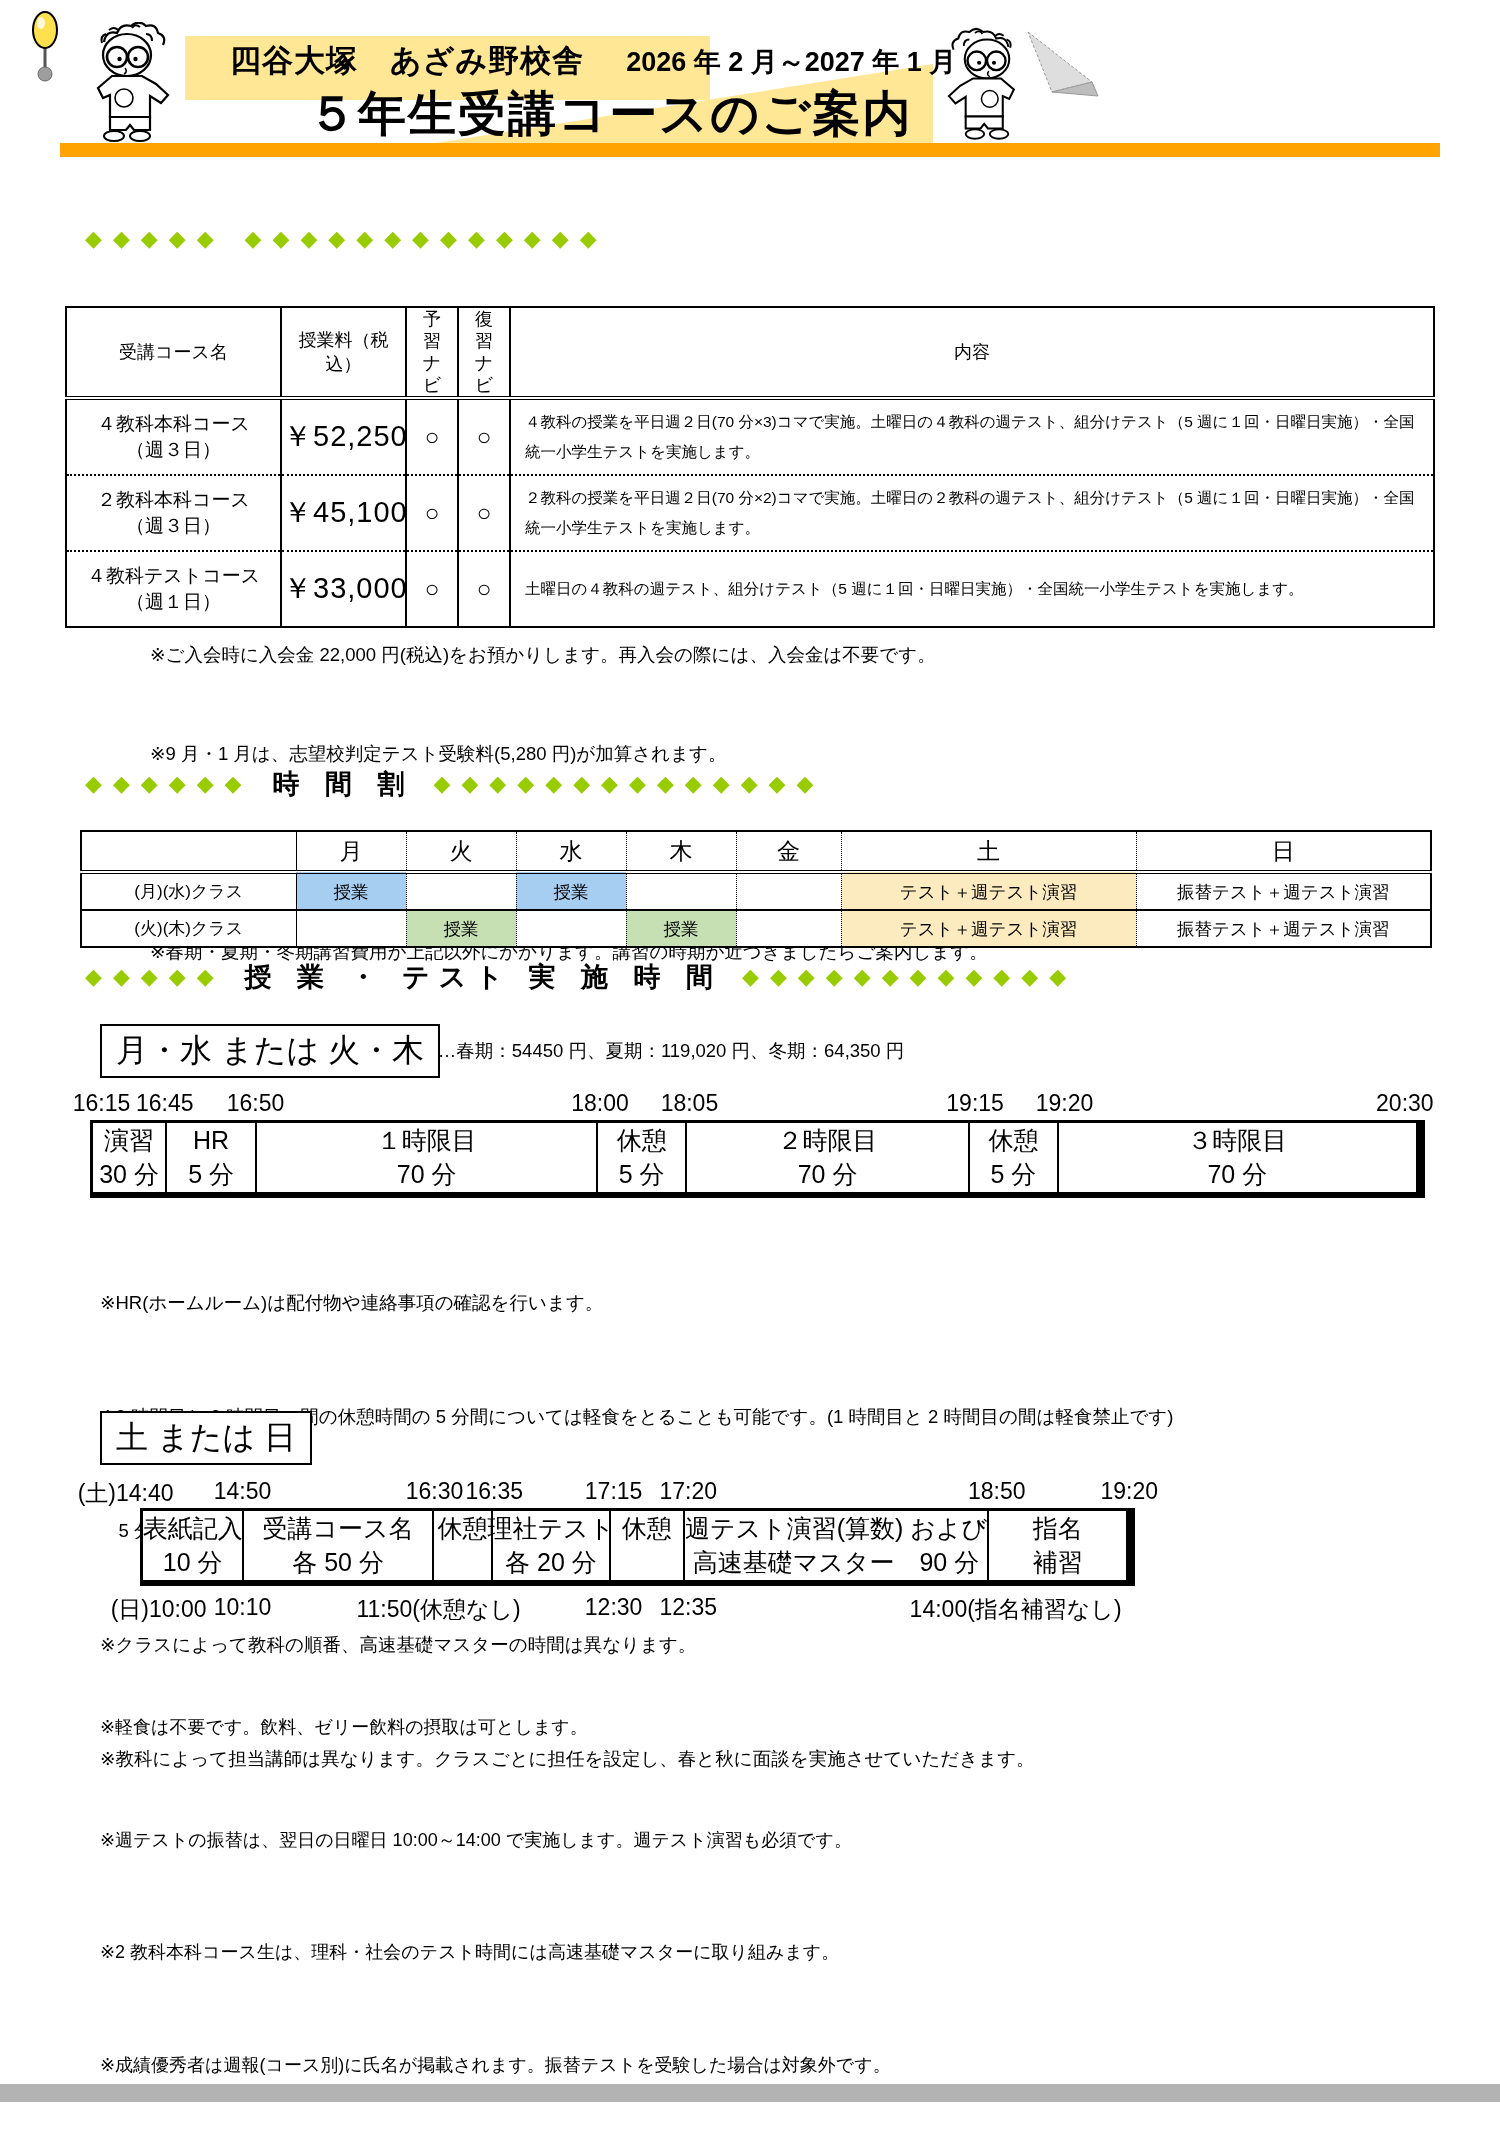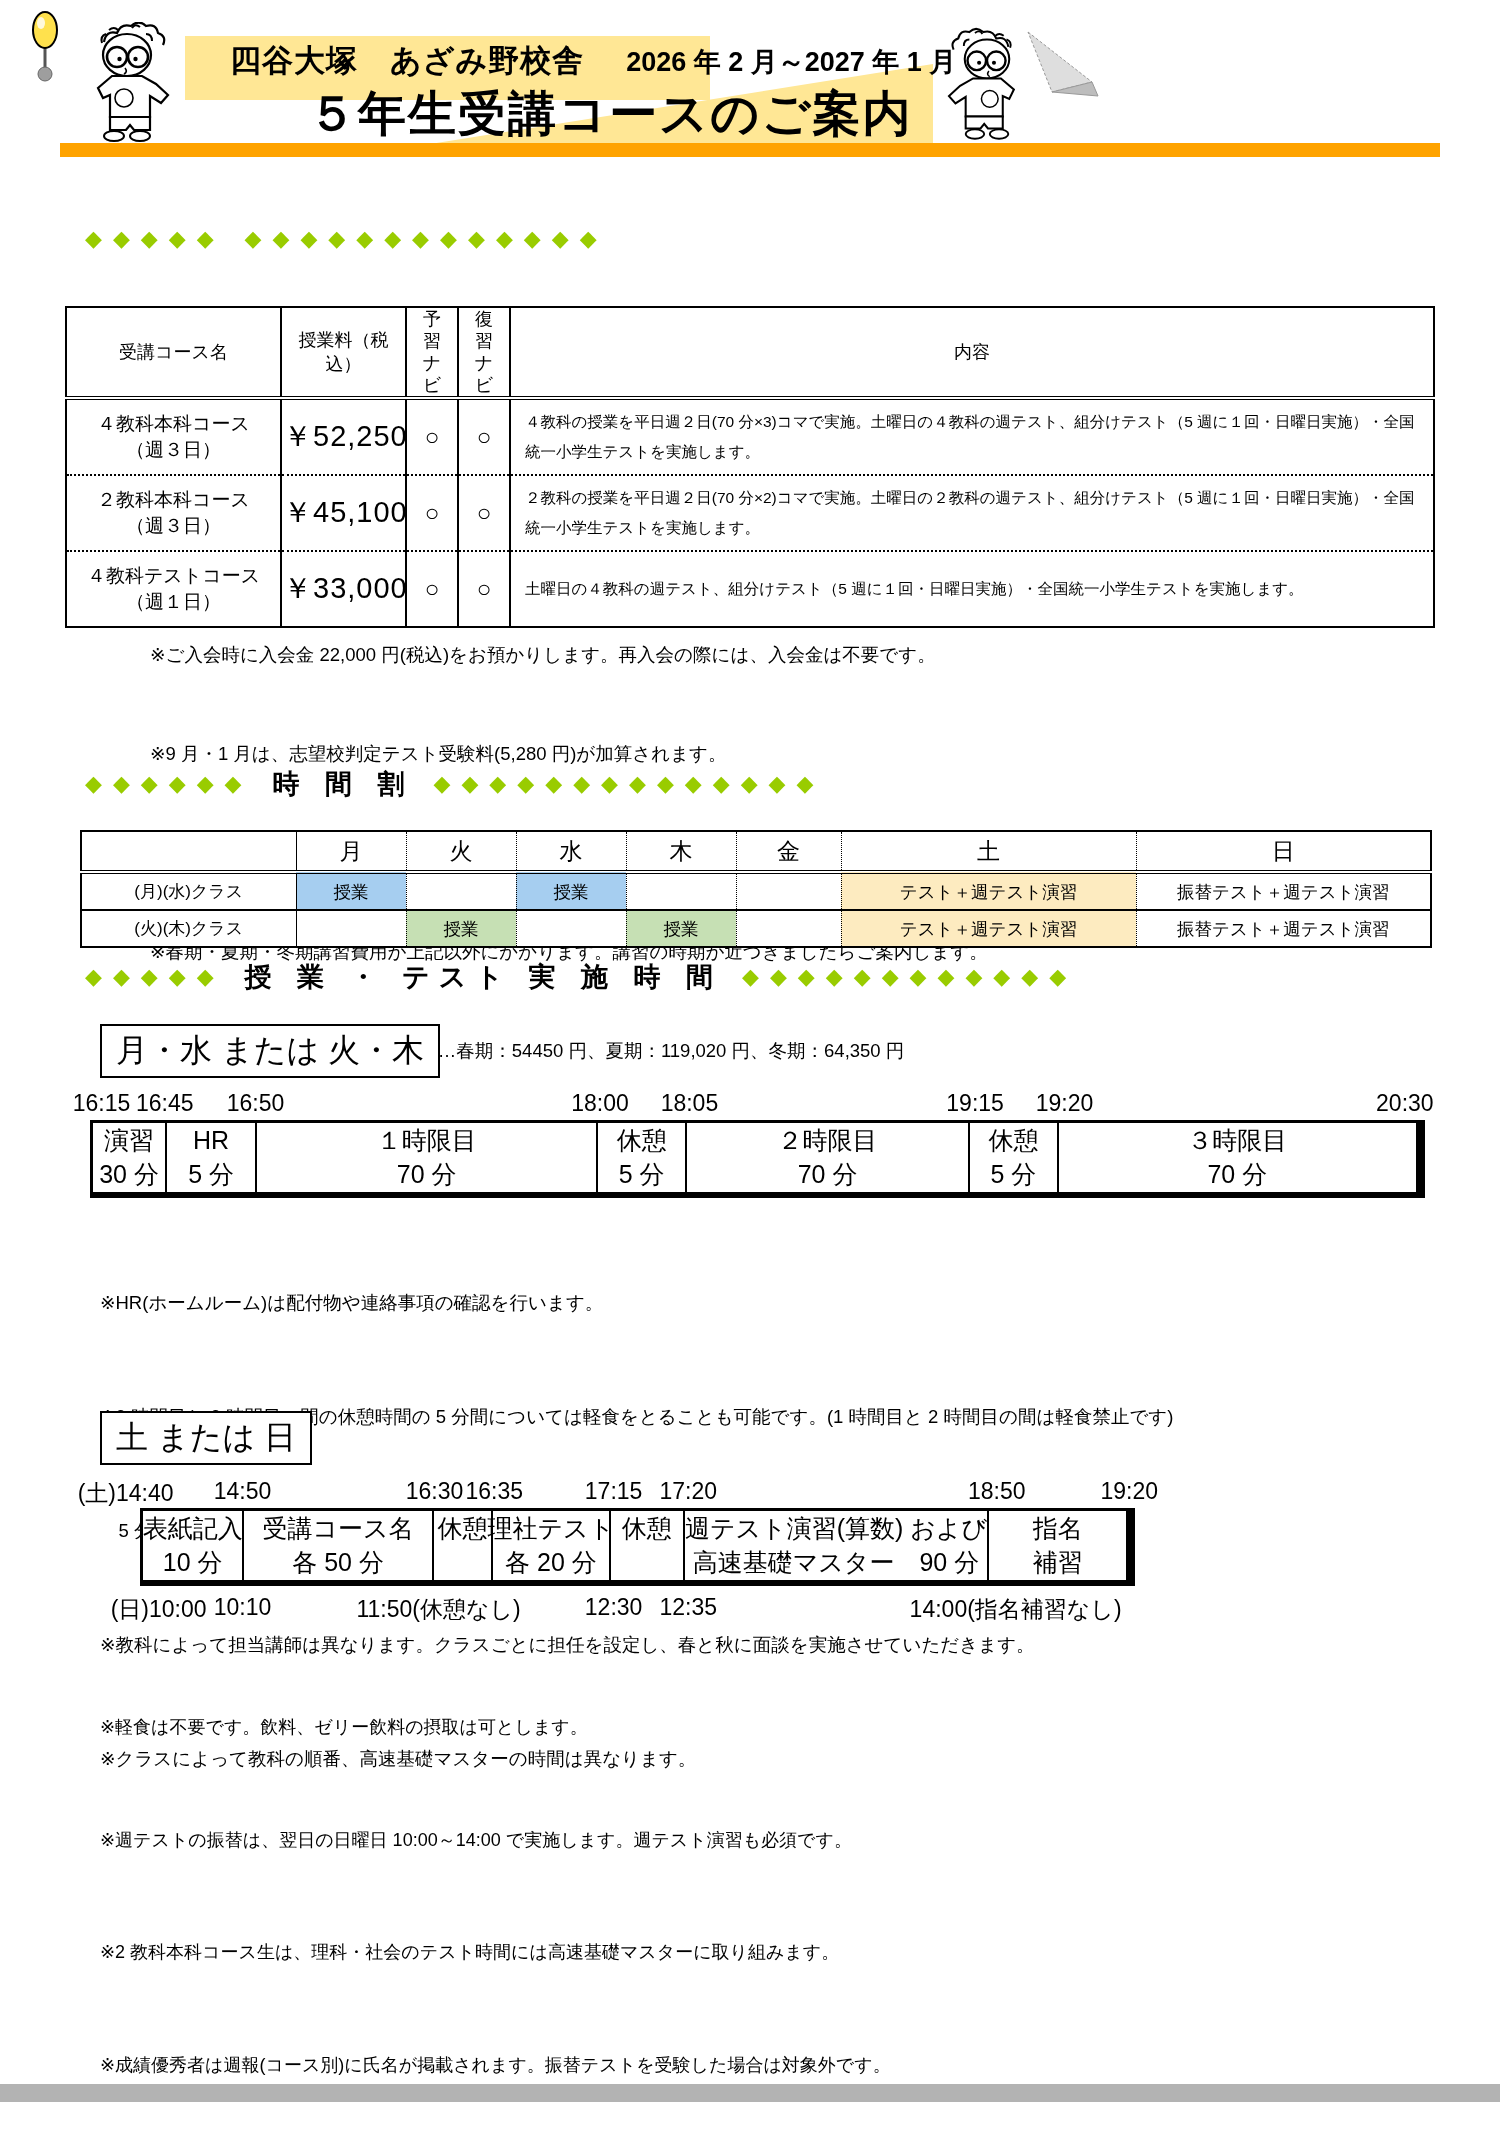--- a/index.html
+++ b/index.html
@@ -291,22 +291,22 @@
             <div>70 分</div>
           </div>
       </div>
     </div>
   </div>
 
   <div class="notes notes2">
     <div>※HR(ホームルーム)は配付物や連絡事項の確認を行います。</div>
     <div>※2 時間目と 3 時間目の間の休憩時間の 5 分間については軽食をとることも可能です。(1 時間目と 2 時間目の間は軽食禁止です)</div>
     <div>　5 分で食べきれるものにしてください。ゼリー飲料も可能です。お菓子類は禁止とさせていただきます。</div>
+    <div>※クラスによって教科の順番、高速基礎マスターの時間は異なります。</div>
     <div>※教科によって担当講師は異なります。クラスごとに担任を設定し、春と秋に面談を実施させていただきます。</div>
-    <div>※クラスによって教科の順番、高速基礎マスターの時間は異なります。</div>
   </div>
 
   <div class="boxlabel" style="top:1411px;">土 または 日</div>
 
   <div class="tl" style="top:1478px;">
     <div class="we-wrap">
       <div class="timesrow">
         <span style="left:0;transform:translateX(-65%);">(土)14:40</span>
         <span style="left:10.3%;">14:50</span>
         <span style="left:29.6%;">16:30</span>

